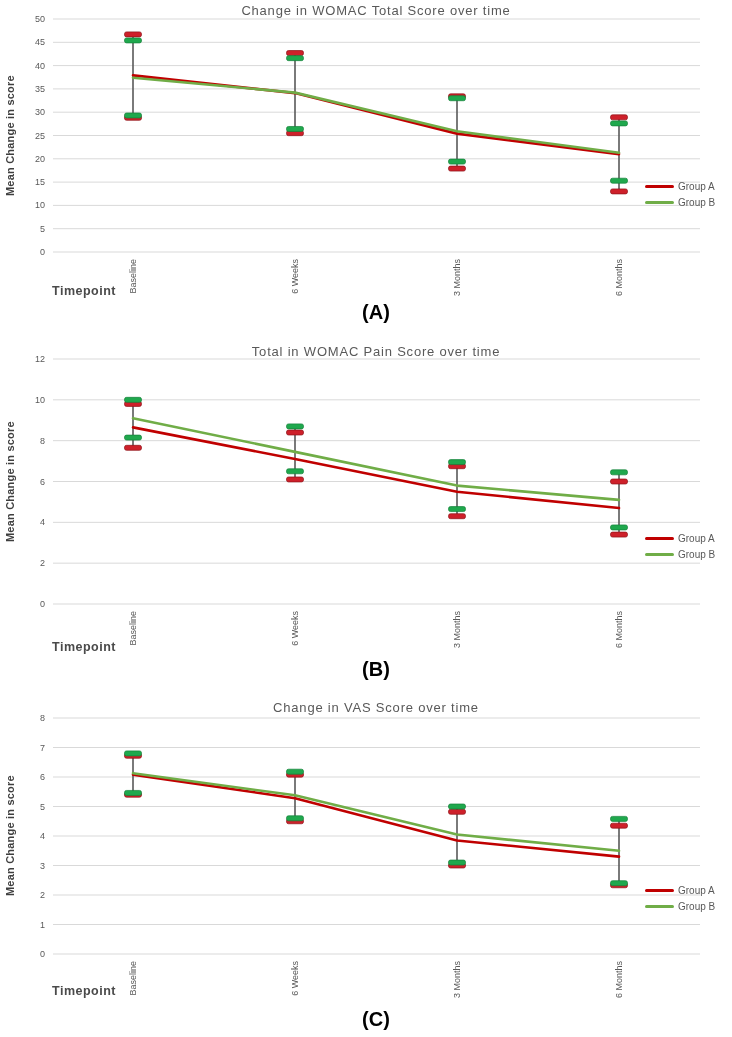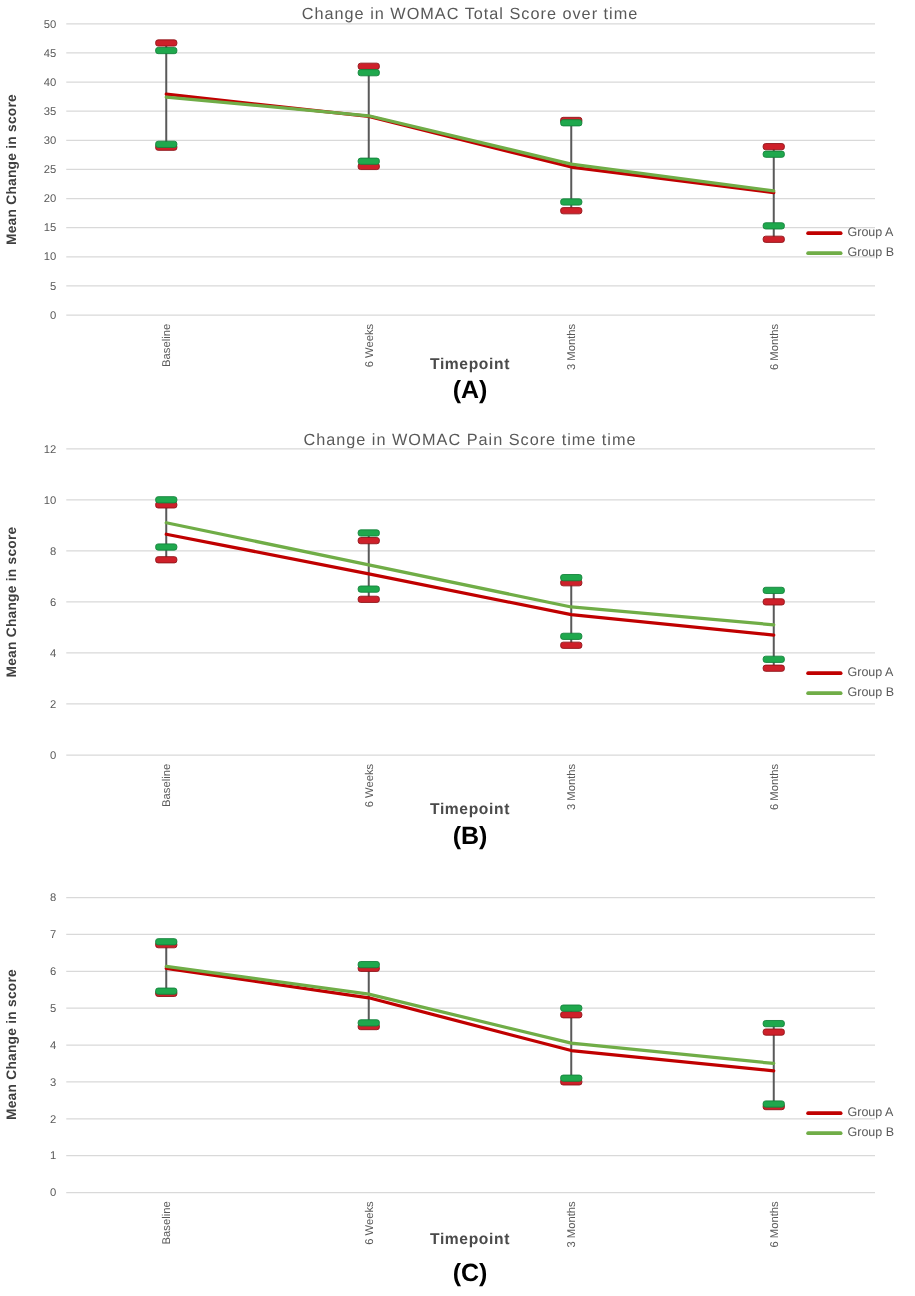--- a/index.html
+++ b/index.html
@@ -30,21 +30,21 @@
     letter-spacing: 0.2px; white-space: nowrap;
   }
   svg.plot { position: absolute; top: 0; left: 0; display: block;
     font-family: "Liberation Sans", sans-serif; }
   .legend { position: absolute; left: 645px; width: 86px; }
   .legend-row { display: flex; align-items: center; height: 16px; }
   .legend-swatch { display: inline-block; width: 29px; height: 3px;
     border-radius: 2px; margin-right: 4px; flex: 0 0 auto; }
   .legend-label { font-size: 10px; color: #595959; white-space: nowrap; }
   .x-axis-title {
-    position: absolute; left: 52px; width: 648px; text-align: center;
+    position: absolute; left: 52px; width: 648px; text-align: left;
     font-size: 12.5px; font-weight: bold; color: #4a4a4a; letter-spacing: 0.5px;
   }
   .panel-caption {
     position: absolute; left: 52px; width: 648px; text-align: center;
     font-size: 20px; font-weight: bold; color: #000000;
   }
 </style>
 </head>
 <body>
 
@@ -111,21 +111,21 @@
       <div class="legend-row">
         <span class="legend-swatch" style="background: rgb(112, 173, 71);"></span>
         <span class="legend-label">Group B</span>
       </div>
     </div>
     <div class="x-axis-title" style="top:284px;">Timepoint</div>
     <div class="panel-caption" style="top:301px;">(A)</div>
   </section>
 
   <section class="panel" style="top:338px; height:352px;">
-    <h2 class="chart-title" style="top:6px;">Change in WOMAC Pain Score time time</h2>
+    <h2 class="chart-title" style="top:6px;">Total in WOMAC Pain Score over time</h2>
     <div class="y-axis-title" style="top:21px; height:245px;">Mean Change in score</div>
     <svg class="plot" width="732" height="352">
         <line x1="53" y1="21" x2="700" y2="21" stroke="#D9D9D9" stroke-width="1"></line>
         <text x="45" y="24" text-anchor="end" font-size="9" fill="#595959">12</text>
         <line x1="53" y1="61.833333333333336" x2="700" y2="61.833333333333336" stroke="#D9D9D9" stroke-width="1"></line>
         <text x="45" y="64.83333333333334" text-anchor="end" font-size="9" fill="#595959">10</text>
         <line x1="53" y1="102.66666666666667" x2="700" y2="102.66666666666667" stroke="#D9D9D9" stroke-width="1"></line>
         <text x="45" y="105.66666666666667" text-anchor="end" font-size="9" fill="#595959">8</text>
         <line x1="53" y1="143.5" x2="700" y2="143.5" stroke="#D9D9D9" stroke-width="1"></line>
         <text x="45" y="146.5" text-anchor="end" font-size="9" fill="#595959">6</text>
@@ -170,20 +170,21 @@
       <div class="legend-row">
         <span class="legend-swatch" style="background: rgb(112, 173, 71);"></span>
         <span class="legend-label">Group B</span>
       </div>
     </div>
     <div class="x-axis-title" style="top:302px;">Timepoint</div>
     <div class="panel-caption" style="top:320px;">(B)</div>
   </section>
 
   <section class="panel" style="top:690px; height:347px;">
+    <h2 class="chart-title" style="top:10px;">Change in VAS Score over time</h2>
     <div class="y-axis-title" style="top:28px; height:236px;">Mean Change in score</div>
     <svg class="plot" width="732" height="347">
         <line x1="53" y1="28" x2="700" y2="28" stroke="#D9D9D9" stroke-width="1"></line>
         <text x="45" y="31" text-anchor="end" font-size="9" fill="#595959">8</text>
         <line x1="53" y1="57.5" x2="700" y2="57.5" stroke="#D9D9D9" stroke-width="1"></line>
         <text x="45" y="60.5" text-anchor="end" font-size="9" fill="#595959">7</text>
         <line x1="53" y1="87" x2="700" y2="87" stroke="#D9D9D9" stroke-width="1"></line>
         <text x="45" y="90" text-anchor="end" font-size="9" fill="#595959">6</text>
         <line x1="53" y1="116.5" x2="700" y2="116.5" stroke="#D9D9D9" stroke-width="1"></line>
         <text x="45" y="119.5" text-anchor="end" font-size="9" fill="#595959">5</text>

